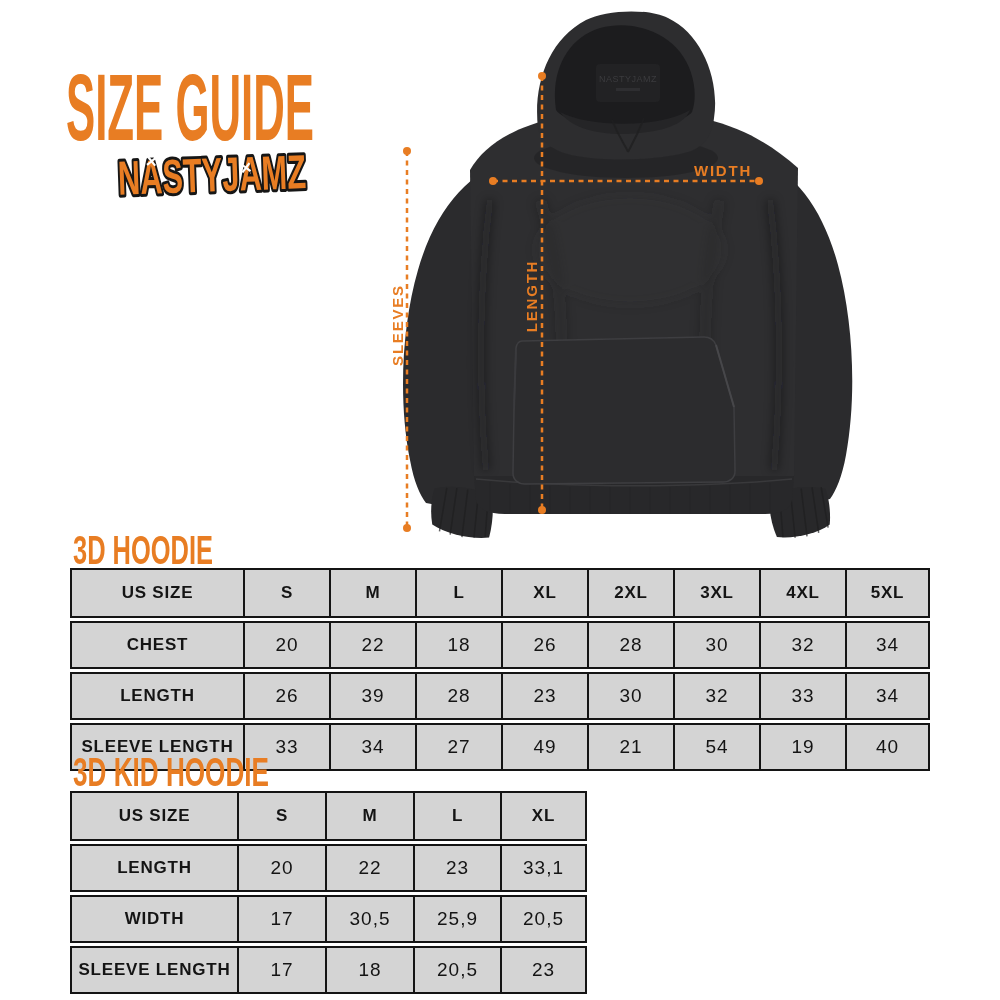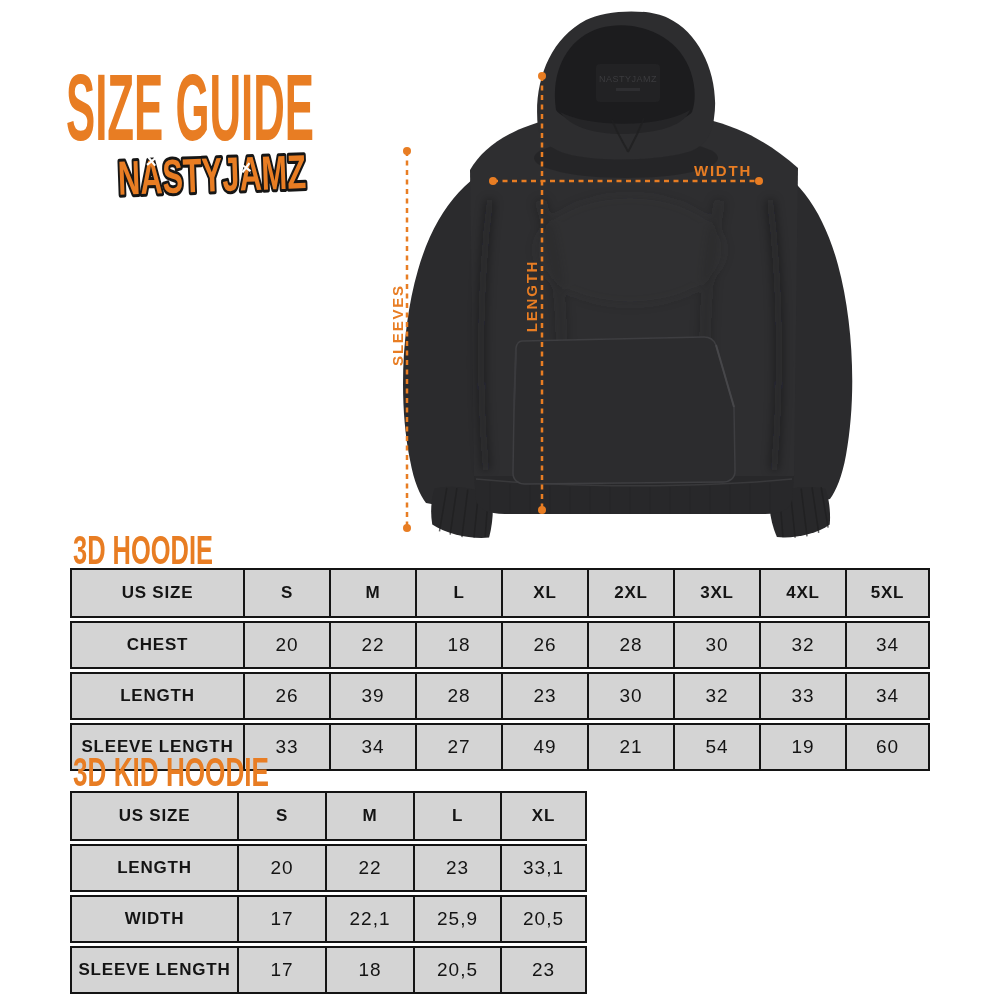--- a/index.html
+++ b/index.html
@@ -175,21 +175,21 @@
     </tr>
     <tr>
       <th>SLEEVE LENGTH</th>
       <td>33</td>
       <td>34</td>
       <td>27</td>
       <td>49</td>
       <td>21</td>
       <td>54</td>
       <td>19</td>
-      <td>60</td>
+      <td>40</td>
     </tr>
   </tbody>
     </table>
 
   <svg class="abs" style="left:72px; top:750px;" width="220" height="44" viewBox="0 0 220 44">
     <text x="1" y="36" font-size="40" font-weight="bold" fill="#E87D23" textLength="196" lengthAdjust="spacingAndGlyphs">3D KID HOODIE</text>
   </svg>
 
   <table class="size-table" style="left:70px; top:788px; width:517px;">
     <colgroup>
@@ -210,21 +210,21 @@
     <tr>
       <th>LENGTH</th>
       <td>20</td>
       <td>22</td>
       <td>23</td>
       <td>33,1</td>
     </tr>
     <tr>
       <th>WIDTH</th>
       <td>17</td>
-      <td>22,1</td>
+      <td>30,5</td>
       <td>25,9</td>
       <td>20,5</td>
     </tr>
     <tr>
       <th>SLEEVE LENGTH</th>
       <td>17</td>
       <td>18</td>
       <td>20,5</td>
       <td>23</td>
     </tr>

